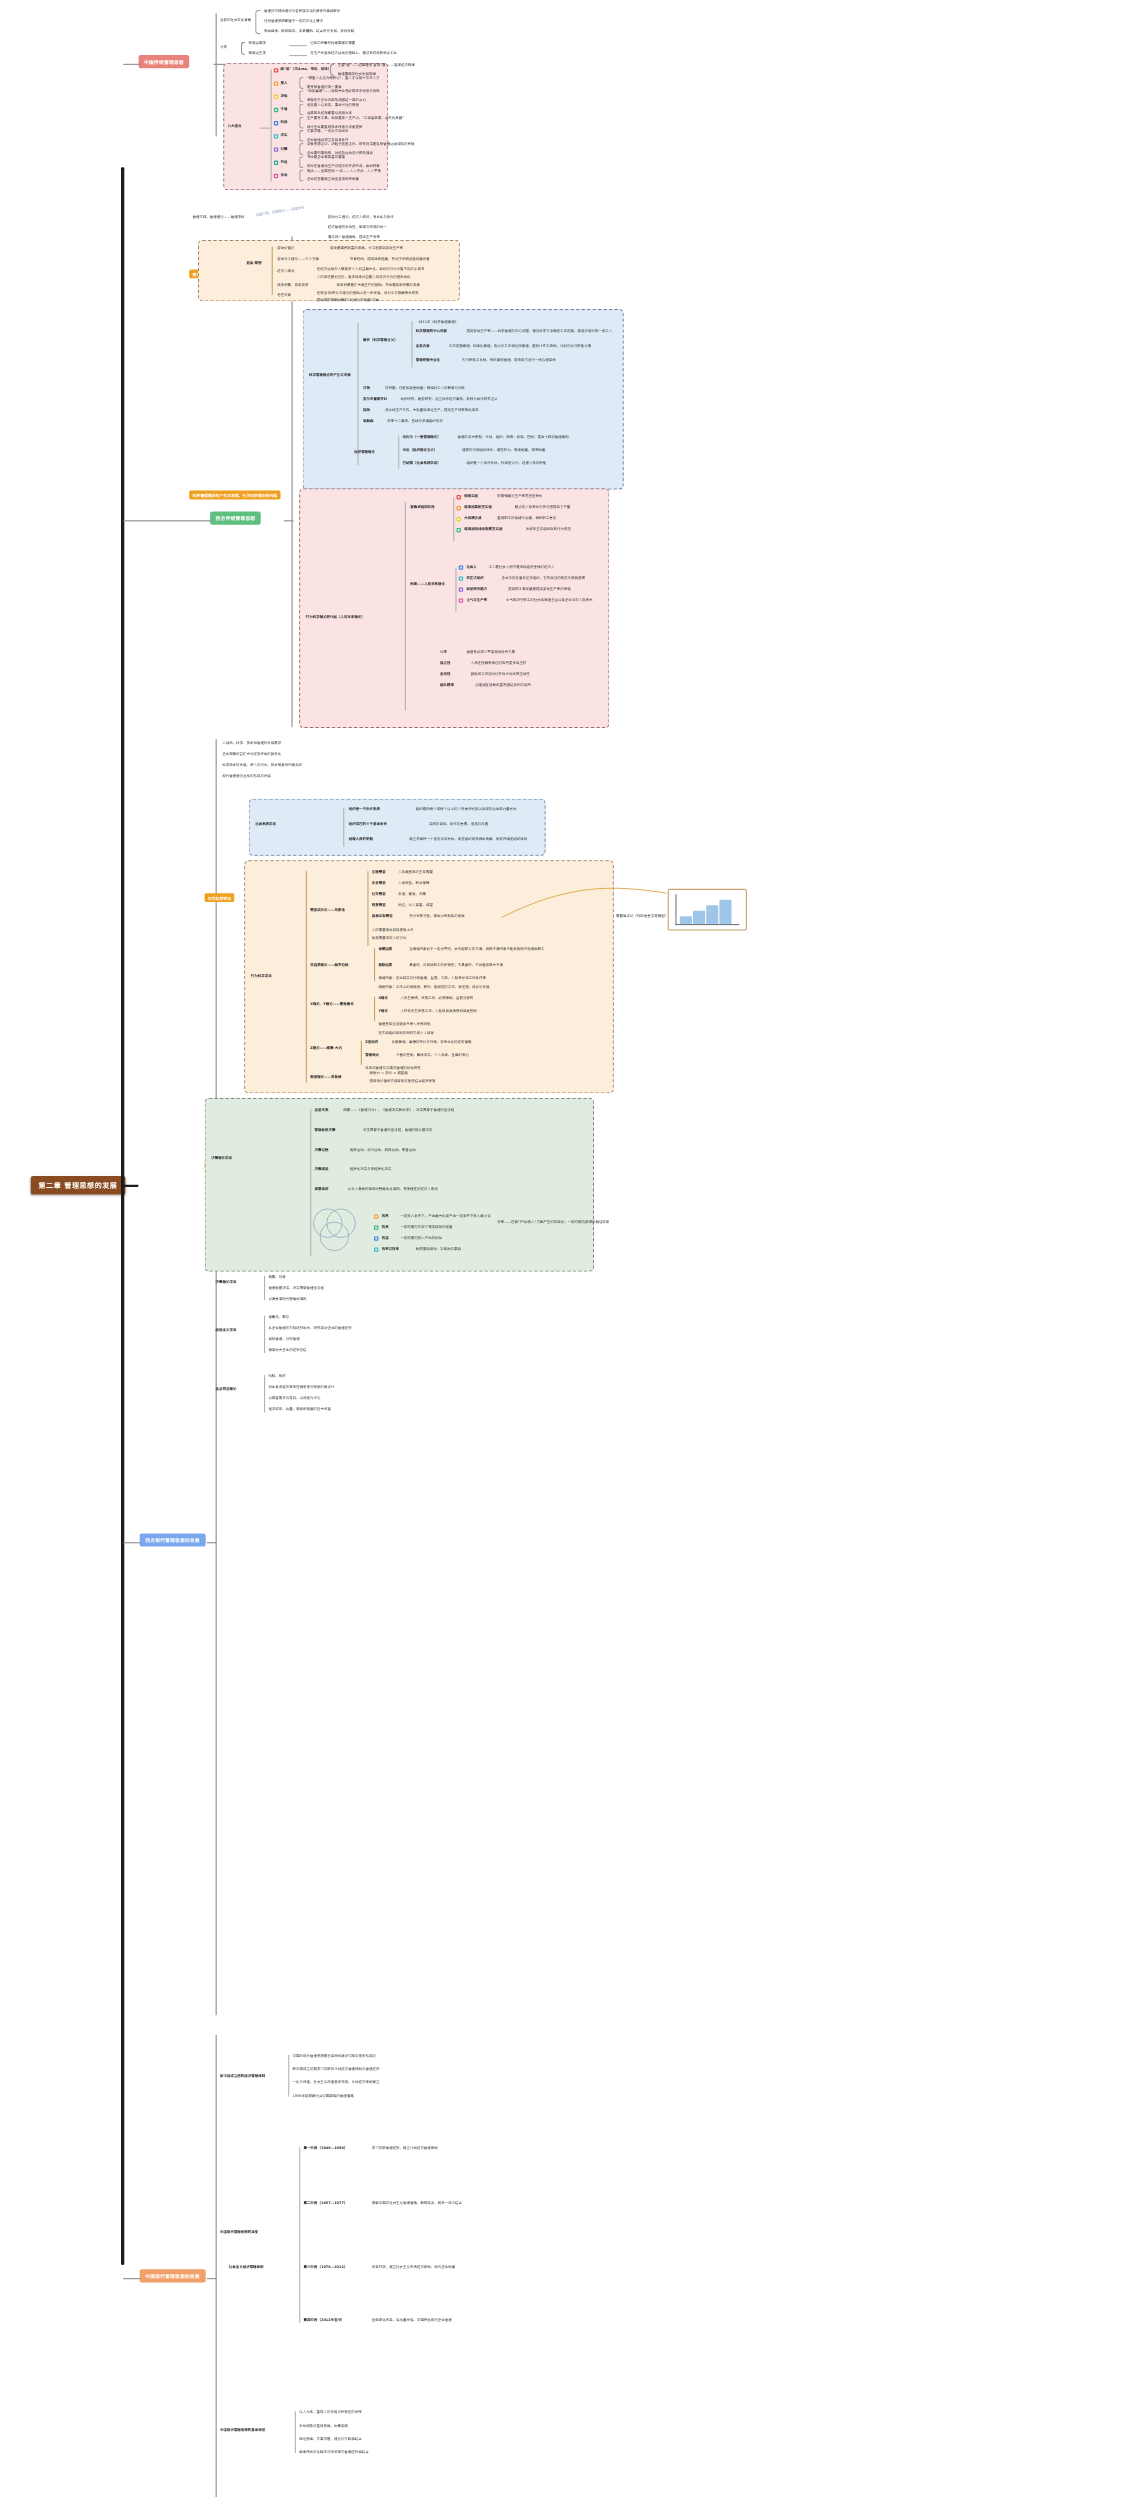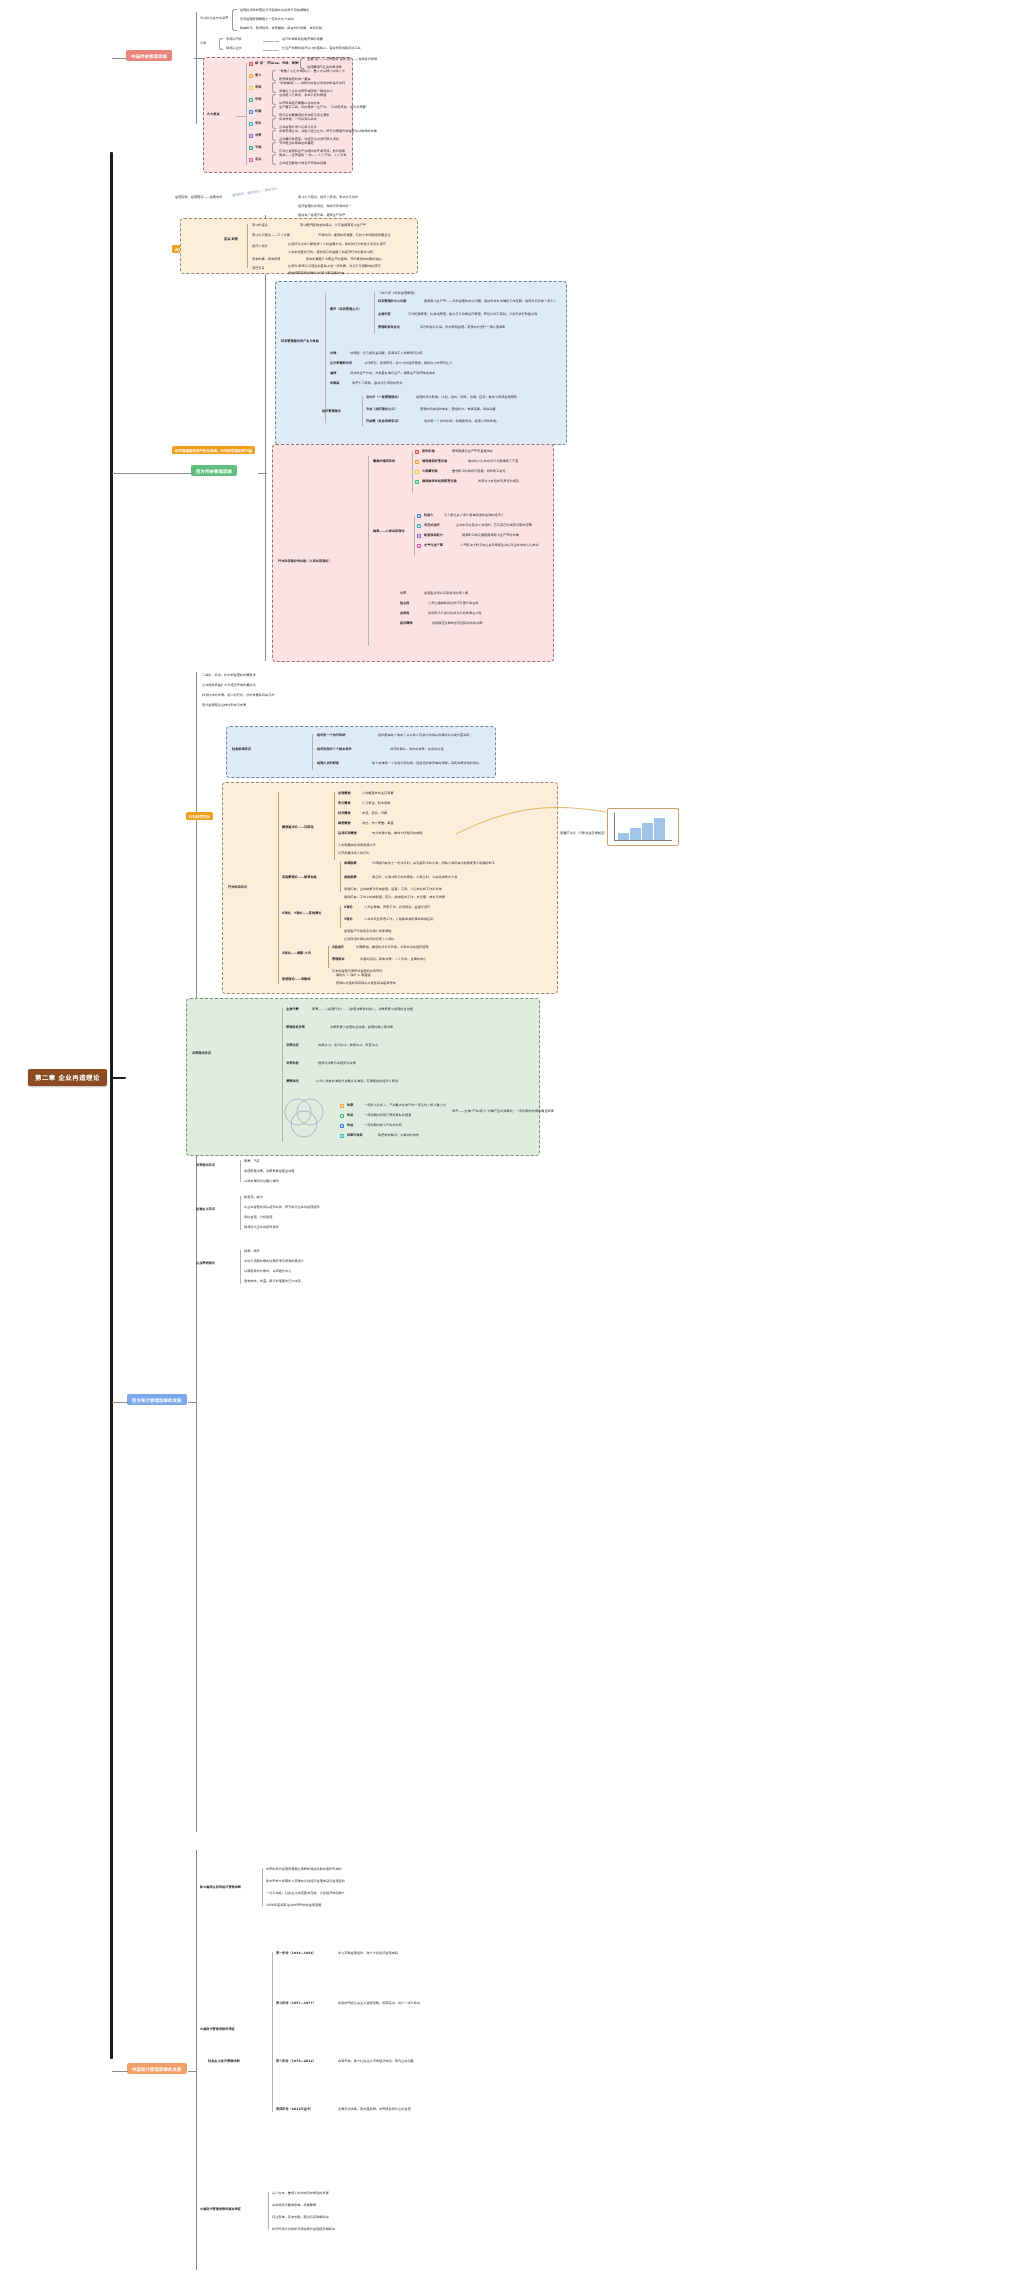--- a/index.html
+++ b/index.html
@@ -133,21 +133,21 @@
     transform: rotate(-9deg);
     white-space: nowrap;
     opacity: .8;
   }
 </style>
 </head>
 <body>
 
 <div id="canvas">
 
-  <div class="root" style="left:28px; top:1069px;">第二章 企业再造理论</div>
+  <div class="root" style="left:28px; top:1069px;">第二章 管理思想的发展</div>
 
   <div class="trunk" style="left:110px; top:152px; width:2.6px; height:1907px;"></div>
   <div class="trunk" style="left:110px; top:1077px; width:16px; height:2.2px;"></div>
 
   <div class="pill p1" style="left:126px; top:50px;">中国传统管理思想</div>
   <div class="ln dk" style="left:112px; top:58px; width:16px; height:1px;"></div>
   <div class="ln dk" style="left:196px; top:12px; width:1px; height:112px;"></div>
   <div class="ln dk" style="left:194px; top:58px; width:10px; height:1px;"></div>
 
   <div class="brace" style="left:232px; top:9px; width:5px; height:22px;"></div>

